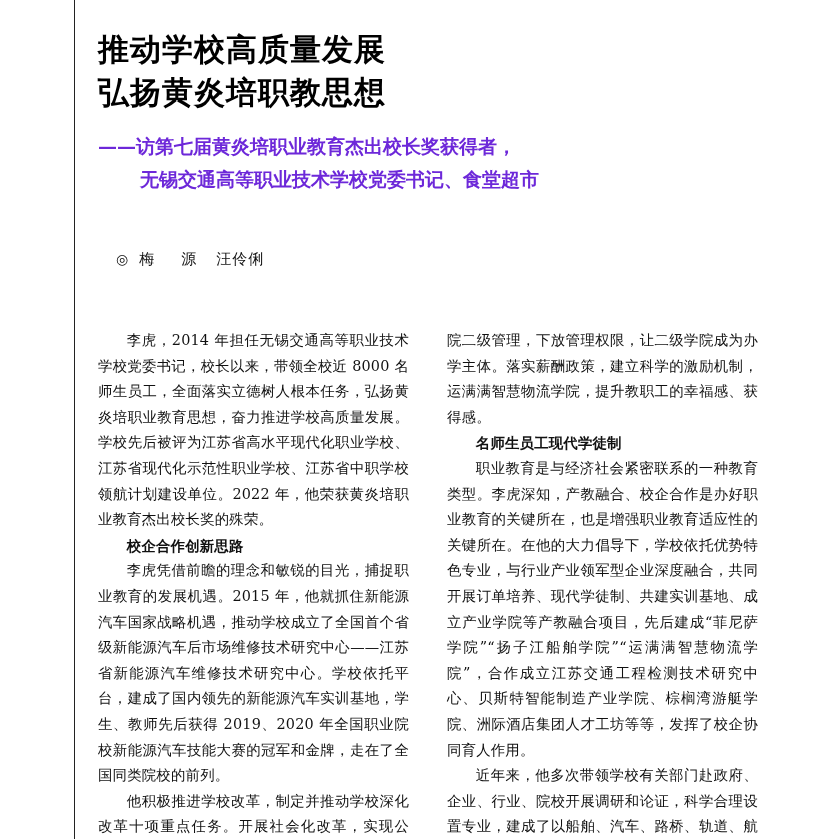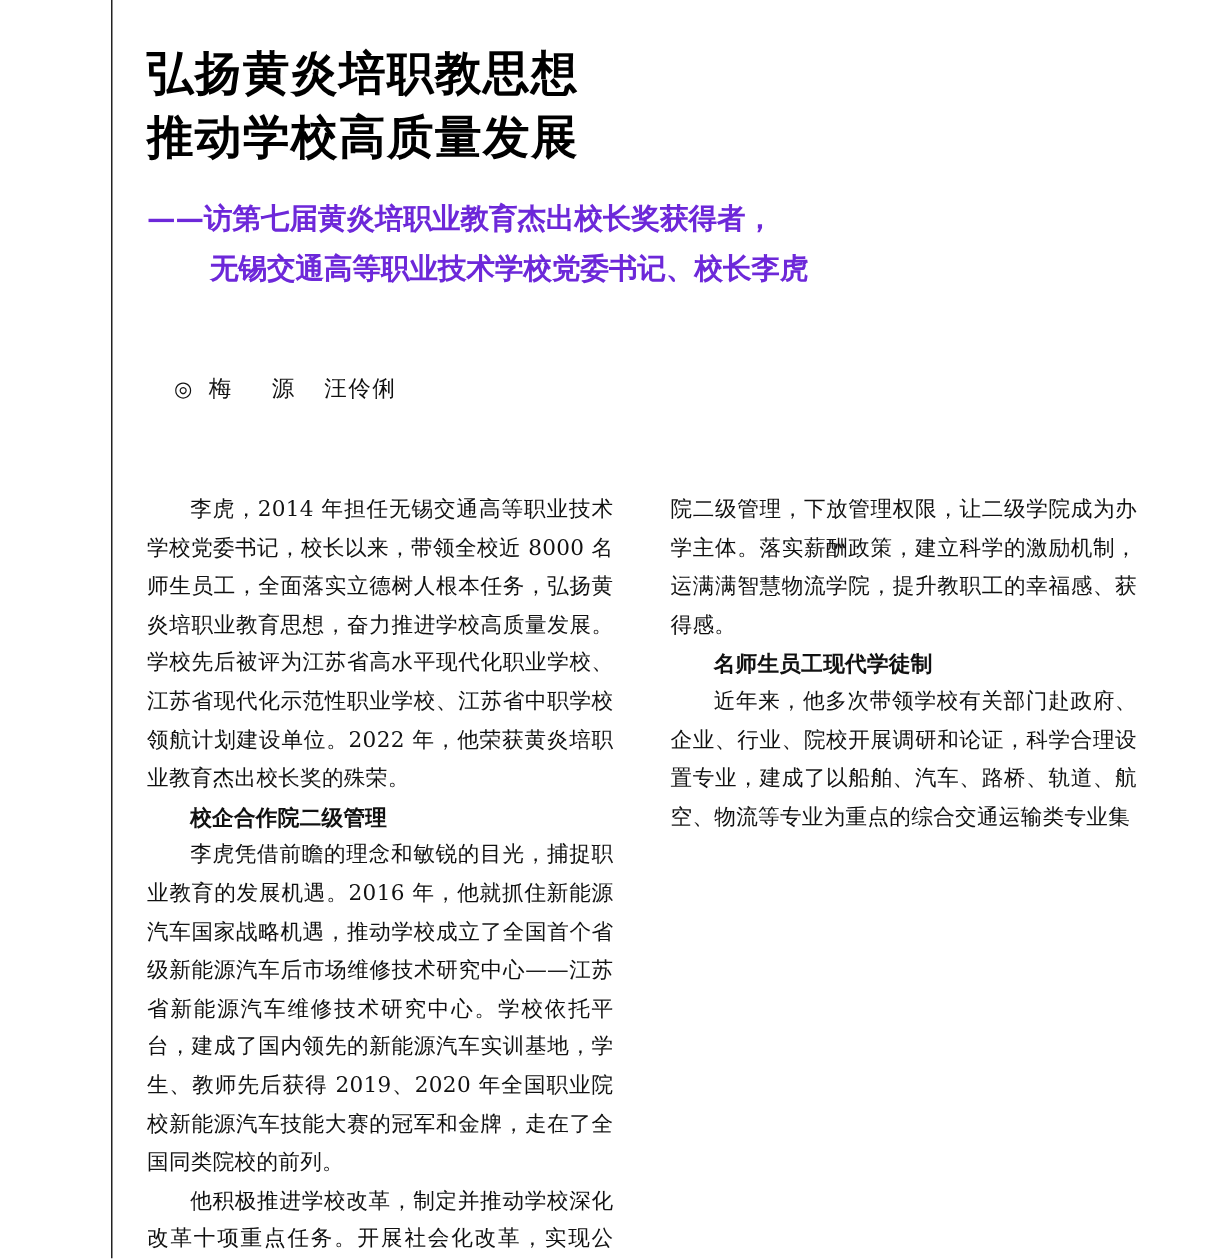--- a/index.html
+++ b/index.html
@@ -115,41 +115,42 @@
   }
 </style>
 </head>
 <body>
 
 <div class="page">
 
   <div class="left-rule"></div>
 
   <div class="title-block">
+    <h1 class="main-title">推动学校高质量发展</h1>
     <h1 class="main-title">弘扬黄炎培职教思想</h1>
-    <h1 class="main-title">推动学校高质量发展</h1>
     <div class="subtitle-wrap">
       <span class="subtitle-line1">——访第七届黄炎培职业教育杰出校长奖获得者，</span>
-      <span class="subtitle-line2">无锡交通高等职业技术学校党委书记、校长李虎</span>
+      <span class="subtitle-line2">无锡交通高等职业技术学校党委书记、食堂超市</span>
     </div>
   </div>
 
   <div class="byline">
     <span class="circ">◎</span><span class="name1">梅　源</span><span class="name2">汪伶俐</span>
   </div>
 
   <div class="columns">
 
     <div class="col">
       <p>李虎，2014 年担任无锡交通高等职业技术学校党委书记，校长以来，带领全校近 8000 名师生员工，全面落实立德树人根本任务，弘扬黄炎培职业教育思想，奋力推进学校高质量发展。学校先后被评为江苏省高水平现代化职业学校、江苏省现代化示范性职业学校、江苏省中职学校领航计划建设单位。2022 年，他荣获黄炎培职业教育杰出校长奖的殊荣。</p>
-      <p class="sec-head-center"><span>校企合作</span><span class="gap"></span><span>院二级管理</span></p>
-      <p>李虎凭借前瞻的理念和敏锐的目光，捕捉职业教育的发展机遇。2016 年，他就抓住新能源汽车国家战略机遇，推动学校成立了全国首个省级新能源汽车后市场维修技术研究中心——江苏省新能源汽车维修技术研究中心。学校依托平台，建成了国内领先的新能源汽车实训基地，学生、教师先后获得 2019、2020 年全国职业院校新能源汽车技能大赛的冠军和金牌，走在了全国同类院校的前列。</p>
+      <p class="sec-head-center"><span>校企合作</span><span class="gap"></span><span>创新思路</span></p>
+      <p>李虎凭借前瞻的理念和敏锐的目光，捕捉职业教育的发展机遇。2015 年，他就抓住新能源汽车国家战略机遇，推动学校成立了全国首个省级新能源汽车后市场维修技术研究中心——江苏省新能源汽车维修技术研究中心。学校依托平台，建成了国内领先的新能源汽车实训基地，学生、教师先后获得 2019、2020 年全国职业院校新能源汽车技能大赛的冠军和金牌，走在了全国同类院校的前列。</p>
       <p>他积极推进学校改革，制定并推动学校深化改革十项重点任务。开展社会化改革，实现公寓、食堂超市、医疗保障等社会化服务。实施校</p>
     </div>
 
     <div class="col">
       <p class="noindent">院二级管理，下放管理权限，让二级学院成为办学主体。落实薪酬政策，建立科学的激励机制，运满满智慧物流学院，提升教职工的幸福感、获得感。</p>
       <p class="sec-head-center"><span>名师生员工</span><span class="gap"></span><span>现代学徒制</span></p>
+      <p>职业教育是与经济社会紧密联系的一种教育类型。李虎深知，产教融合、校企合作是办好职业教育的关键所在，也是增强职业教育适应性的关键所在。在他的大力倡导下，学校依托优势特色专业，与行业产业领军型企业深度融合，共同开展订单培养、现代学徒制、共建实训基地、成立产业学院等产教融合项目，先后建成“菲尼萨学院”“扬子江船舶学院”“运满满智慧物流学院”，合作成立江苏交通工程检测技术研究中心、贝斯特智能制造产业学院、棕榈湾游艇学院、洲际酒店集团人才工坊等等，发挥了校企协同育人作用。</p>
       <p>近年来，他多次带领学校有关部门赴政府、企业、行业、院校开展调研和论证，科学合理设置专业，建成了以船舶、汽车、路桥、轨道、航空、物流等专业为重点的综合交通运输类专业集</p>
     </div>
 
   </div>
 </div>
 
 </body></html>

